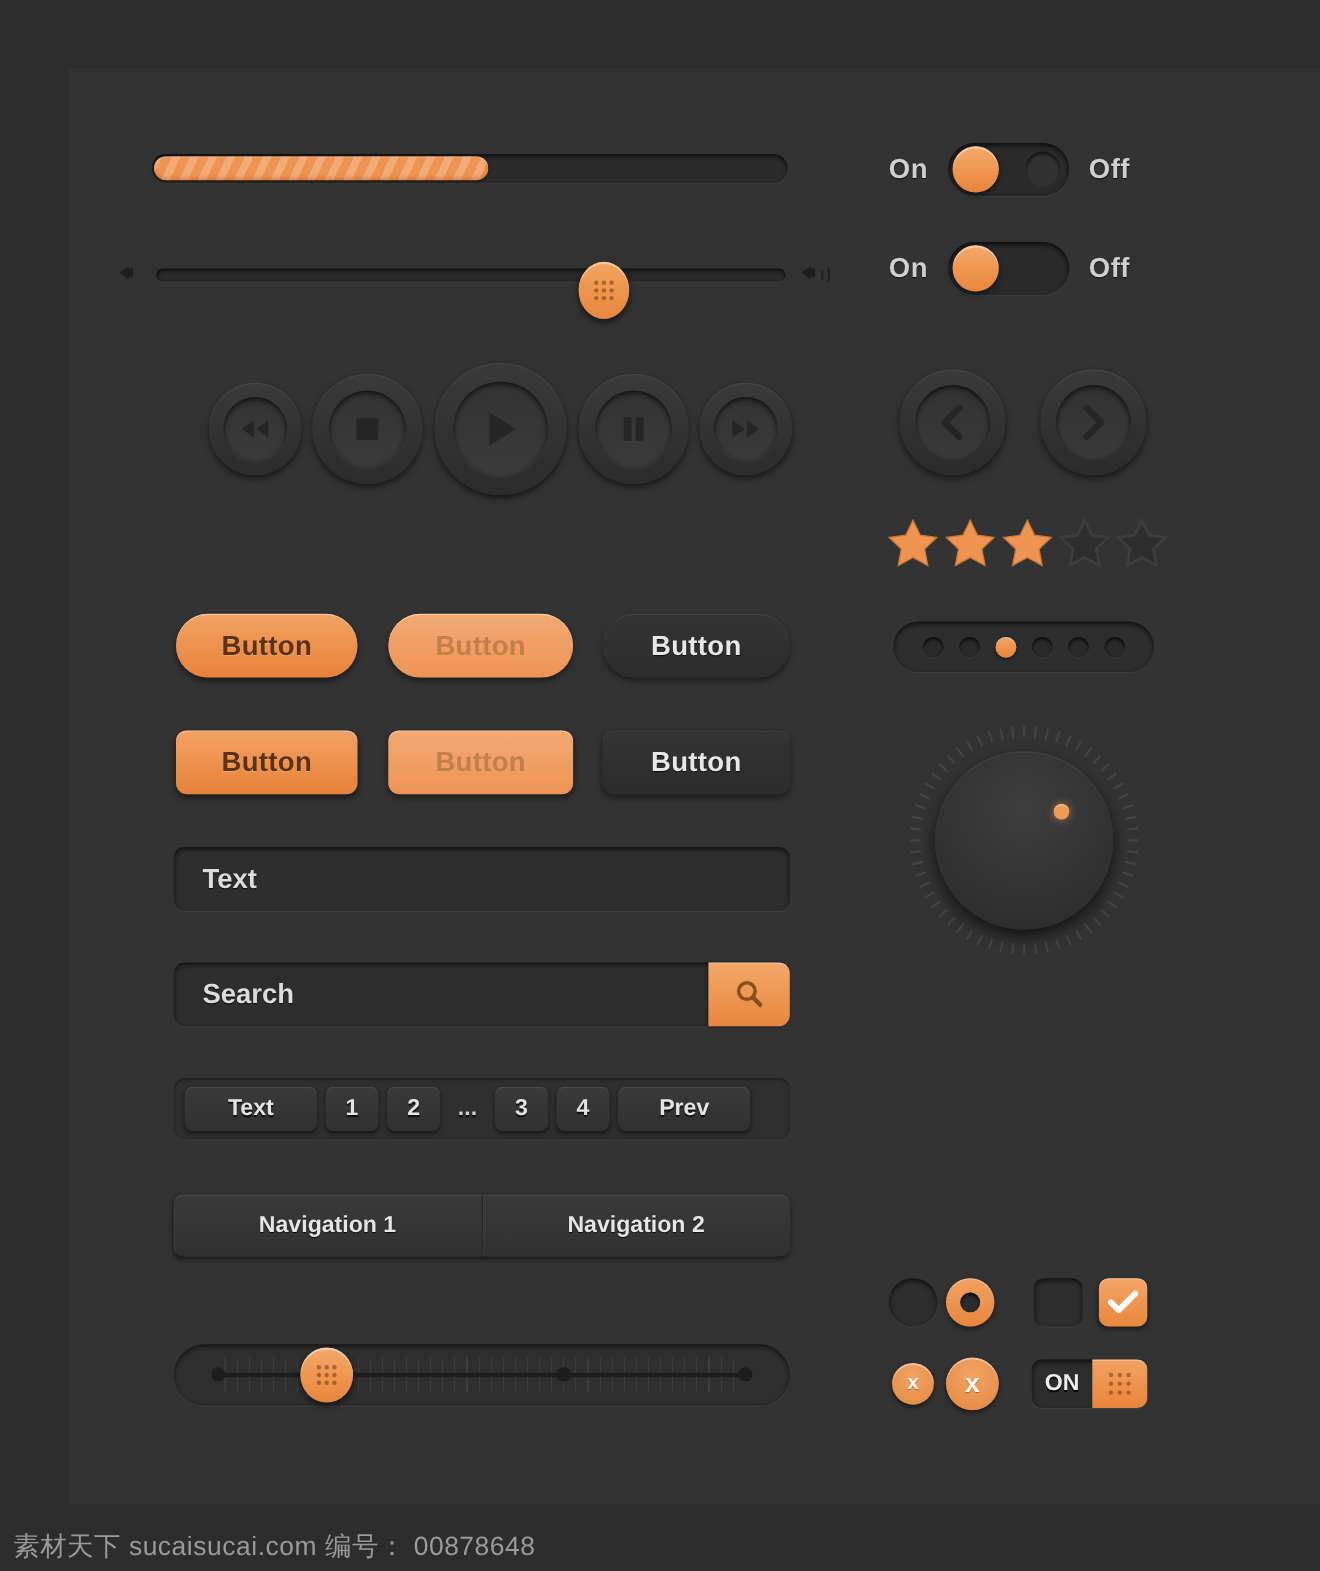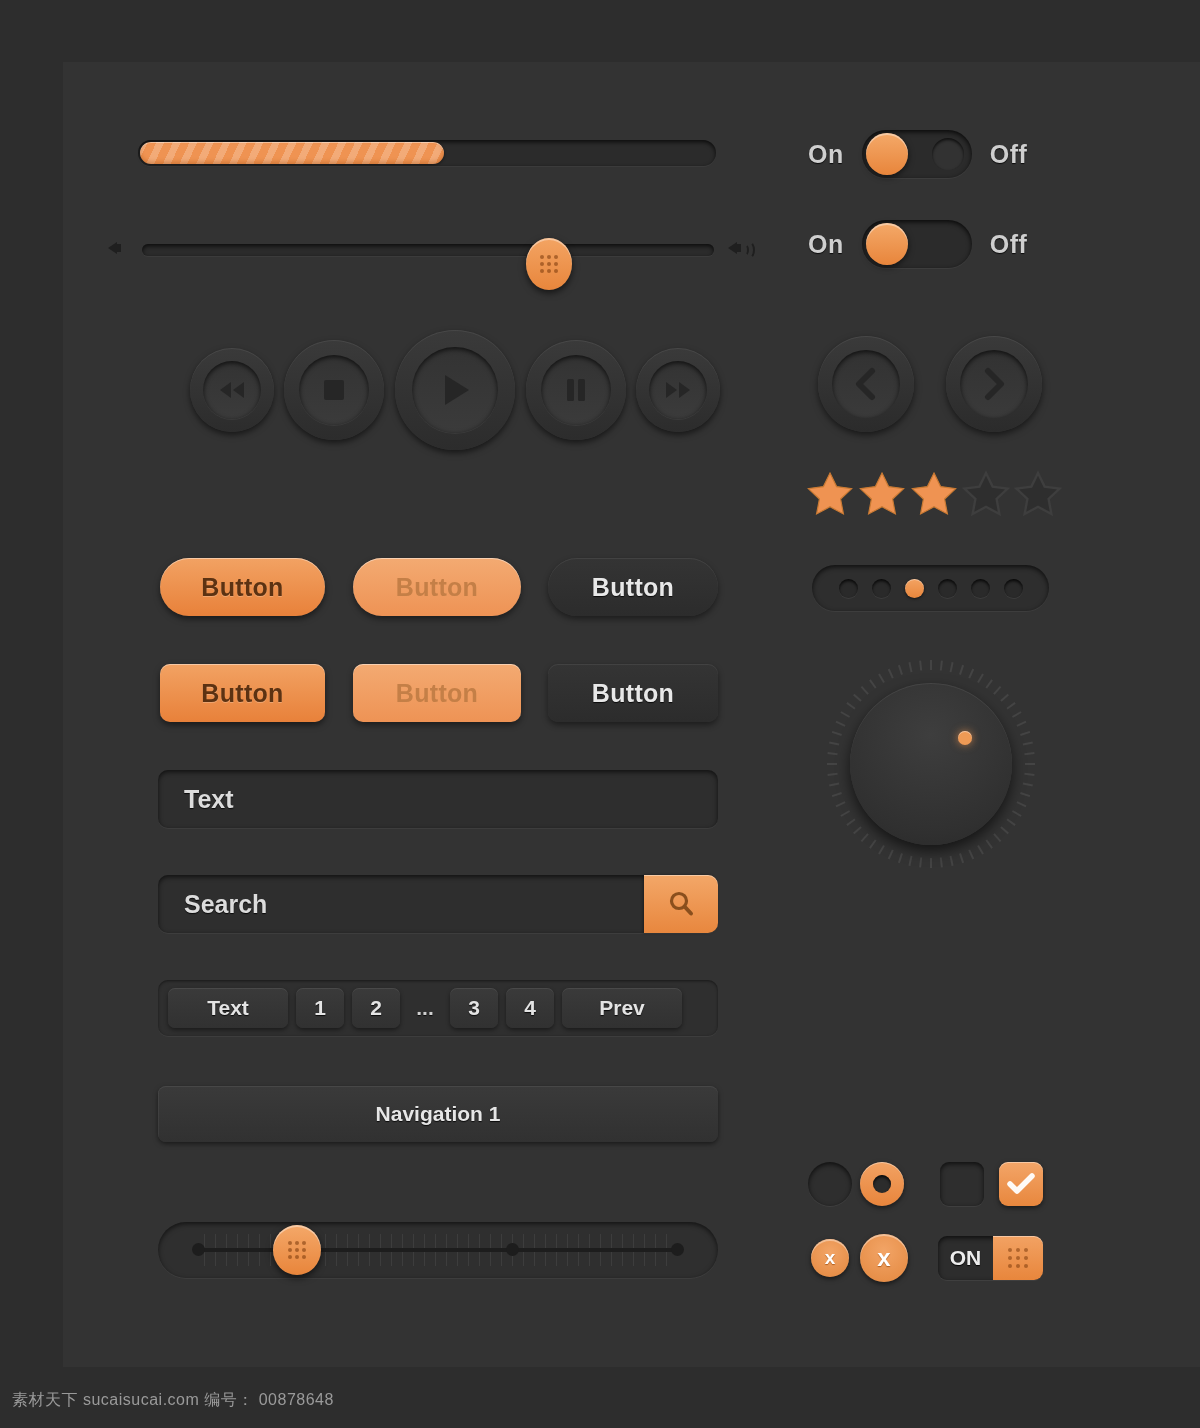--- a/index.html
+++ b/index.html
@@ -225,21 +225,21 @@
   #onswitch .lab{flex:1;text-align:center;color:#ededed;font-size:21px;font-weight:bold;
      text-shadow:0 1px 1px rgba(0,0,0,.9);}
   #onswitch .grip{width:50px;height:44px;border-radius:0 9px 9px 0;
      background:linear-gradient(180deg,#f2a263,#e8863c);
      box-shadow:inset 0 1px 0 rgba(255,255,255,.4);
      display:flex;align-items:center;justify-content:center;}
   .grip-dots-sm{display:grid;grid-template-columns:repeat(3,4px);grid-template-rows:repeat(3,4px);gap:4px;}
   .grip-dots-sm i{display:block;width:4px;height:4px;border-radius:50%;background:rgba(125,60,12,.55);}
 
   
-  #watermark{position:absolute;left:12px;top:1390px;color:#9a9a9a;font-size:16px;letter-spacing:.5px;}
+  #watermark{position:absolute;left:12px;top:1390px;color:#9a9a9a;font-size:24px;letter-spacing:.5px;}
 </style>
 </head>
 <body>
 
 <div class="stage">
 
   <div id="panel"></div>
 
   <div class="abs track" id="progress-wrap">
     <div id="progress-fill" style="width: 304px;"></div>
@@ -482,20 +482,21 @@
     <span class="pg num">1</span>
     <span class="pg num">2</span>
     <span class="pg ell">...</span>
     <span class="pg num">3</span>
     <span class="pg num">4</span>
     <span class="pg wide">Prev</span>
   </div>
 
   <div id="navtabs">
     <span class="navtab">Navigation 1</span>
+    <span class="navtab">Navigation 2</span>
   </div>
 
   <div id="rangebar">
     <div id="ticks"></div>
     <div id="rangeline"></div>
     <div class="rstop" style="left:34px;"></div>
     <div class="rstop" style="left:348px;"></div>
     <div class="rstop" style="left:513px;"></div>
     <div id="range-knob">
       <div class="grip-dots">

